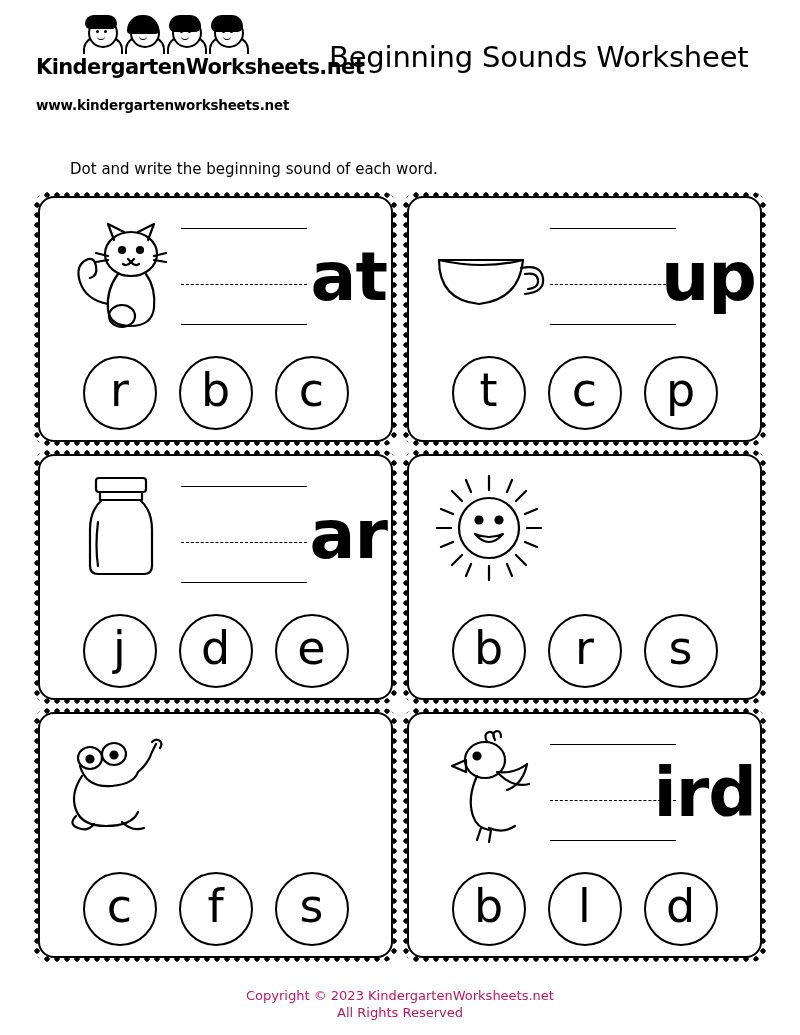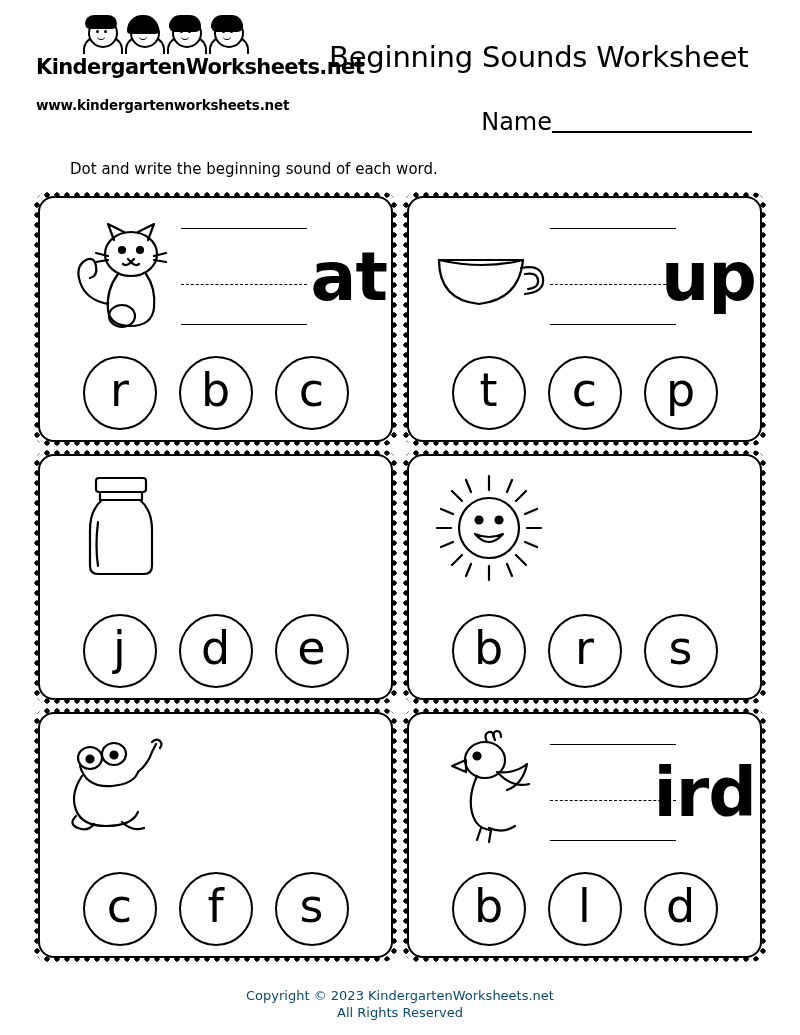--- a/index.html
+++ b/index.html
@@ -259,21 +259,21 @@
 
   
   .footer {
     position: absolute;
     left: 0;
     right: 0;
     bottom: 14px;
     text-align: center;
     font-size: 13px;
     line-height: 17px;
-    color: #0c4a6e;
+    color: #be185d;
   }
 </style>
 </head>
 <body>
 
 <div class="header">
 
   <div class="logo-block">
     <div class="kids-row">
       <div class="kid">
@@ -308,23 +308,20 @@
           <div class="eye r"></div>
           <div class="smile"></div>
       </div>
     </div>
     <div class="logo-text"><span>KindergartenWorksheets</span><span class="dotnet">.net</span></div>
     <div class="logo-url">www.kindergartenworksheets.net</div>
   </div>
 
   <div class="title">Beginning Sounds Worksheet</div>
 
-  <div class="name-row">
-    <span class="name-label">Name</span><span class="name-line"></span>
-  </div>
 
   <div class="instructions">Dot and write the beginning sound of each word.</div>
 </div>
 
 <div class="grid">
 
   <div class="card">
     <div class="card-scallop"></div>
     <div class="card-border"></div>
     <div class="pic">
@@ -384,20 +381,26 @@
     <div class="card-scallop"></div>
     <div class="card-border"></div>
     <div class="pic">
       <svg width="130" height="122" viewBox="0 0 130 122" fill="none" stroke="#000" stroke-width="2.2" stroke-linecap="round" stroke-linejoin="round">
         <rect x="40" y="8" width="50" height="14" rx="3"></rect>
         <path d="M44 22 h42 v8 h-42 z"></path>
         <path d="M46 30 q-12 10 -12 30 v36 q0 8 8 8 h46 q8 0 8 -8 v-36 q0 -20 -12 -30"></path>
         <path d="M42 52 q-3 24 0 44"></path>
       </svg>
     </div>
+    <div class="word-area">
+      <div class="trace-top"></div>
+      <div class="trace-mid"></div>
+      <div class="trace-base"></div>
+      <div class="word-end">ar</div>
+    </div>
     <div class="choices">
       <div class="choice">j</div>
       <div class="choice">d</div>
       <div class="choice">e</div>
     </div>
   </div>
 
   <div class="card">
     <div class="card-scallop"></div>
     <div class="card-border"></div>

